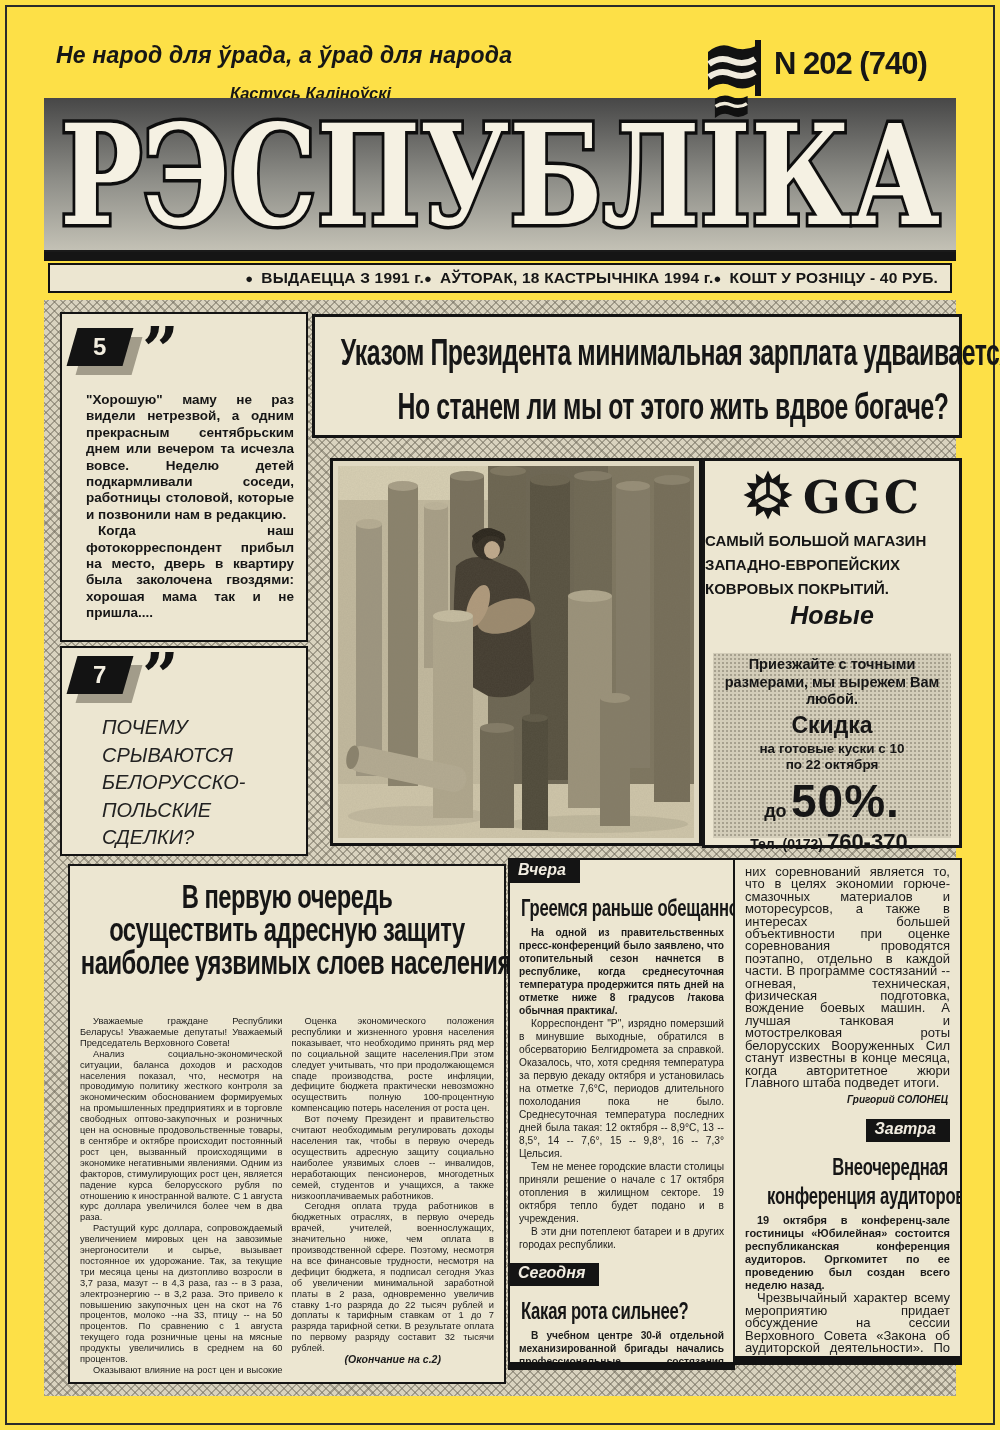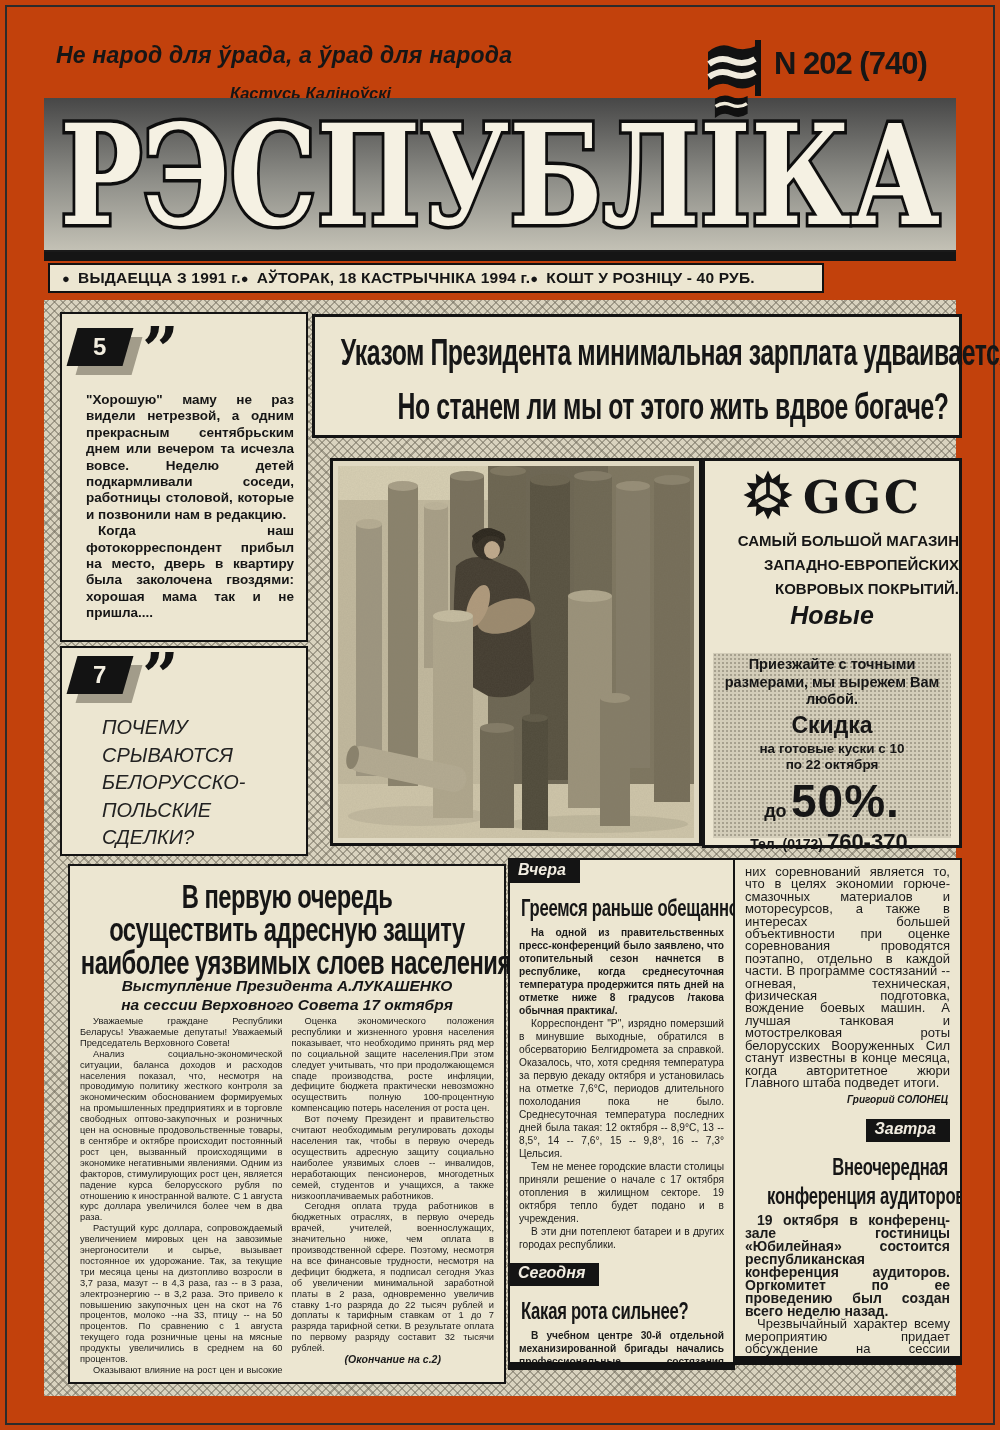--- a/index.html
+++ b/index.html
@@ -1,39 +1,39 @@
 <!DOCTYPE html>
 <html><head>
 <meta charset="utf-8">
 <style>
   html,body { margin:0; padding:0; background:#f4f0e2; }
   * { box-sizing:border-box; }
   .page {
     position:relative; width:1000px; height:1430px; margin:0 auto;
-    background:#c2410c; overflow:hidden;
+    background:#fde047; overflow:hidden;
     font-family:"Liberation Sans", sans-serif; color:#161616;
   }
   .frame { position:absolute; left:5px; top:5px; right:5px; bottom:5px; border:2px solid #2b2b2b; pointer-events:none; }
 
   
   .motto { position:absolute; left:56px; top:42px; font-size:23px; font-weight:bold; font-style:italic; letter-spacing:0.2px; }
   .motto-author { position:absolute; left:230px; top:84px; font-size:16.5px; font-weight:bold; font-style:italic; }
   .flag-icon { position:absolute; left:704px; top:40px; width:64px; height:56px; }
   .issue-no { position:absolute; left:774px; top:46px; font-size:31px; font-weight:bold; letter-spacing:-1px; }
 
   .masthead { position:absolute; left:44px; top:98px; width:912px; height:154px;
     background:linear-gradient(180deg,#474747 0%, #8f8f89 55%, #c3c1b5 100%);
     border-bottom:2px solid #1a1a1a; }
   .masthead svg { display:block; }
   .masthead-flag { position:absolute; left:668px; top:-6px; width:44px; height:30px; }
 
   .black-strip { position:absolute; left:44px; top:252px; width:912px; height:9px; background:#151515; }
 
-  .datebar { position:absolute; left:48px; top:263px; width:776px; height:30px; background:#ece6d1;
-    border:2px solid #111; display:flex; align-items:center; justify-content:flex-start;
+  .datebar { position:absolute; left:48px; top:263px; width:904px; height:30px; background:#ece6d1;
+    border:2px solid #111; display:flex; align-items:center; justify-content:flex-end;
     padding:0 12px; font-weight:bold; font-size:15.5px; letter-spacing:0.2px; }
   .datebar .seg { white-space:nowrap; }
   .datebar .dot { font-size:13px; margin-right:8px; }
 
   
   .content-bg { position:absolute; left:44px; top:300px; width:912px; height:1096px;
     background-color:#d9d3bf;
     background-image:
       repeating-linear-gradient(45deg, rgba(110,105,90,.5) 0 1.5px, transparent 1.5px 6px),
       repeating-linear-gradient(-45deg, rgba(110,105,90,.5) 0 1.5px, transparent 1.5px 6px);
@@ -63,21 +63,21 @@
   .headline-line.l2 { top:68px; left:60px; width:calc(100% - 80px); }
 
   
   .photo { position:absolute; left:330px; top:458px; width:372px; height:388px; border:3px solid #121212; background:#e0d9c2; padding:5px; }
   .photo svg { display:block; }
 
   
   .ad { left:702px; top:458px; width:260px; height:390px; border-width:3.5px; }
   .ad-logo-row { position:absolute; top:8px; left:0; width:100%; display:flex; justify-content:center; align-items:center; gap:9px; }
   .ad-brand { font-family:"DejaVu Serif", serif; font-weight:bold; font-size:44px; letter-spacing:3px; }
-  .ad-lines { position:absolute; top:68px; left:0; width:100%; text-align:right; font-weight:bold; font-size:15px; line-height:24px; }
+  .ad-lines { position:absolute; top:68px; left:0; width:100%; text-align:left; font-weight:bold; font-size:15px; line-height:24px; }
   .ad-promo { position:absolute; top:142px; left:0; width:100%; text-align:center; font-weight:bold; font-style:italic; font-size:25px; line-height:24px; }
   .ad-panel { position:absolute; left:8px; right:8px; top:192px; bottom:7px; text-align:center;
     background-color:#d3cdb9;
     background-image:radial-gradient(rgba(85,80,65,.35) 1px, transparent 1.3px);
     background-size:4px 4px; padding-top:3px; }
   .ad-invite { font-weight:bold; font-size:14.5px; line-height:17.5px; }
   .ad-disc-title { font-weight:bold; font-size:23px; margin-top:3px; }
   .ad-disc-cond { font-weight:bold; font-size:13.5px; line-height:16px; margin-top:2px; }
   .ad-disc-row { margin-top:1px; }
   .ad-disc-pre { font-weight:bold; font-size:18px; }
@@ -292,24 +292,20 @@
       <div class="ad-fax" data-interactable="false"><span>Факс</span> <b>610-991.</b></div>
     </div>
   </div>
 
   <div class="box article" data-interactable="false">
     <div class="article-titles" data-interactable="false">
       <span class="article-title" data-interactable="false">В первую очередь</span>
       <span class="article-title" data-interactable="false">осуществить адресную защиту</span>
       <span class="article-title" data-interactable="false">наиболее уязвимых слоев населения...</span>
     </div>
-    <div class="article-sub-wrap" data-interactable="false">
-      <span class="article-subtitle" data-interactable="false">Выступление Президента А.ЛУКАШЕНКО</span>
-      <span class="article-subtitle" data-interactable="false">на сессии Верховного Совета 17 октября</span>
-    </div>
     <div class="article-cols" data-interactable="false">
       <div class="acol" data-interactable="false">
         <p data-interactable="false">Уважаемые граждане Республики Беларусь! Уважаемые депутаты! Уважаемый Председатель Верховного Совета!</p>
         <p data-interactable="false">Анализ социально-экономической ситуации, баланса доходов и расходов населения показал, что, несмотря на проводимую политику жесткого контроля за экономическим обоснованием формируемых на промышленных предприятиях и в торговле свободных оптово-закупочных и розничных цен на основные продовольственные товары, в сентябре и октябре происходит постоянный рост цен, вызванный происходящими в экономике негативными явлениями. Одним из факторов, стимулирующих рост цен, является падение курса белорусского рубля по отношению к иностранной валюте. С 1 августа курс доллара увеличился более чем в два раза.</p>
         <p data-interactable="false">Растущий курс доллара, сопровождаемый увеличением мировых цен на завозимые энергоносители и сырье, вызывает постоянное их удорожание. Так, за текущие три месяца цены на дизтопливо возросли в 3,7 раза, мазут -- в 4,3 раза, газ -- в 3 раза, электроэнергию -- в 3,2 раза. Это привело к повышению закупочных цен на скот на 76 процентов, молоко --на 33, птицу -- на 50 процентов. По сравнению с 1 августа текущего года розничные цены на мясные продукты увеличились в среднем на 60 процентов.</p>
         <p data-interactable="false">Оказывают влияние на рост цен и высокие процентные ставки за пользование банковскими кредитами, предоставляемыми пищевым и мясомолочным предприятиям.</p>
       </div>
       <div class="acol" data-interactable="false">
         <p data-interactable="false">Оценка экономического положения республики и жизненного уровня населения показывает, что необходимо принять ряд мер по социальной защите населения.При этом следует учитывать, что при продолжающемся спаде производства, росте инфляции, дефиците бюджета практически невозможно осуществить полную 100-процентную компенсацию потерь населения от роста цен.</p>
         <p data-interactable="false">Вот почему Президент и правительство считают необходимым регулировать доходы населения так, чтобы в первую очередь осуществить адресную защиту социально наиболее уязвимых слоев -- инвалидов, неработающих пенсионеров, многодетных семей, студентов и учащихся, а также низкооплачиваемых работников.</p>
@@ -331,17 +327,17 @@
     <p class="news-p lead" data-interactable="false">В учебном центре 30-й отдельной механизированной бригады начались профессиональные состязания танковых и мотострелковых рот Вооруженных Сил Беларуси.</p>
 
   </div>
 
   <div class="box newsbox right" data-interactable="false">
     <p class="news-p" data-interactable="false" style="text-indent:0;">них соревнований является то, что в целях экономии горюче-смазочных материалов и моторесурсов, а также в интересах большей объективности при оценке соревнования проводятся поэтапно, отдельно в каждой части. В программе состязаний -- огневая, техническая, физическая подготовка, вождение боевых машин. А лучшая танковая и мотострелковая роты белорусских Вооруженных Сил станут известны в конце месяца, когда авторитетное жюри Главного штаба подведет итоги.</p>
     <div class="byline" data-interactable="false">Григорий СОЛОНЕЦ</div>
     <div class="chip-row-right"><span class="chip" data-interactable="false">Завтра</span></div>
     <div class="news-h right-align" data-interactable="false">Внеочередная</div>
     <div class="news-h right-align" style="margin-top:-4px;" data-interactable="false">конференция аудиторов</div>
-    <p class="news-p lead" data-interactable="false" style="font-size:14px; line-height:13px;">19 октября в конференц-зале гостиницы «Юбилейная» состоится республиканская конференция аудиторов. Оргкомитет по ее проведению был создан всего неделю назад.</p>
+    <p class="news-p lead" data-interactable="false" style="font-size:11px; line-height:13px;">19 октября в конференц-зале гостиницы «Юбилейная» состоится республиканская конференция аудиторов. Оргкомитет по ее проведению был создан всего неделю назад.</p>
     <p class="news-p" data-interactable="false">Чрезвычайный характер всему мероприятию придает обсуждение на сессии Верховного Совета «Закона об аудиторской деятельности». По мнению членов оргкомитета, которое они изложили в обращении к аудиторам республики, нынешняя Аудиторская палата наделена «драконовскими» правами, а принятие закона в его нынешней редакции поставит независимость аудита под вопрос. Проект закона и предполагается обсудить на внеочередной конференции.</p>
 
   </div>
 </div>
 
 </body></html>

